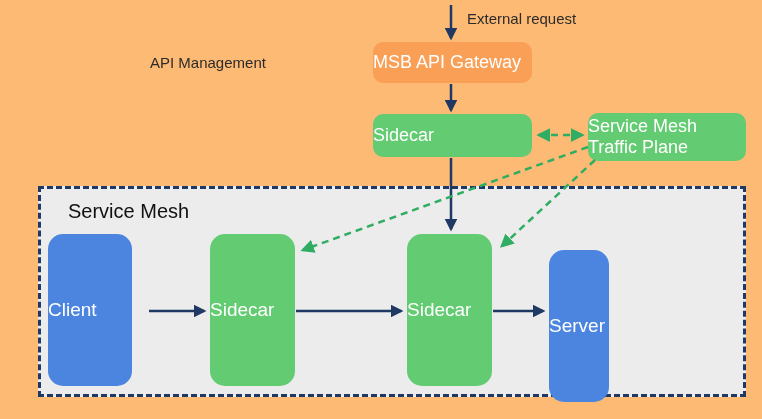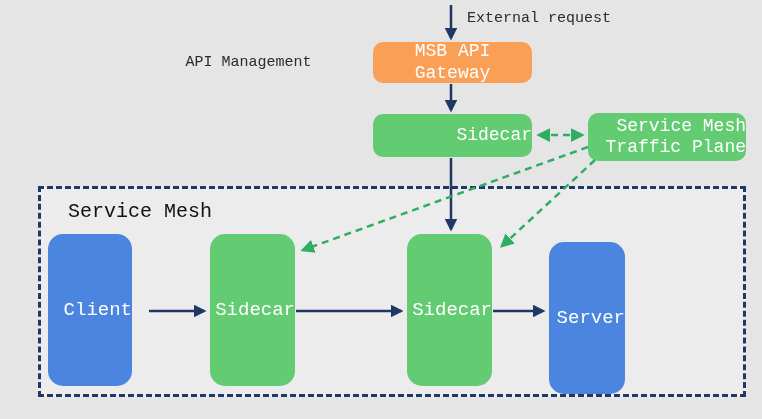--- a/index.html
+++ b/index.html
@@ -1,23 +1,23 @@
 <!DOCTYPE html>
 <html><head>
 <meta charset="utf-8">
 <style>
   html,body{margin:0;padding:0;background:#ffffff;}
   .stage{
-    position:relative;width:762px;height:419px;background:#e5e5e5;overflow:hidden;
-    font-family:Liberation Mono, monospace;color:#262626;
+    position:relative;width:762px;height:419px;background:#fdba74;overflow:hidden;
+    font-family:Liberation Sans, sans-serif;color:#262626;
   }
   .annot{position:absolute;font-size:15px;color:#2b2b2b;white-space:nowrap;}
-  .annot.right{text-align:center;}
+  .annot.right{text-align:left;}
   .node{
-    position:absolute;display:flex;flex-direction:column;align-items:flex-end;justify-content:center;
+    position:absolute;display:flex;flex-direction:column;align-items:flex-start;justify-content:center;
     color:#ffffff;font-size:18px;line-height:1.18;text-align:center;border-radius:10px;
   }
   .node.gateway{background:#F9A056;}
   .node.green{background:#63CB72;}
   .node.blue{background:#4C85E0;}
   .node.tall{border-radius:15px;font-size:19px;}
   .mesh-container{
     position:absolute;left:38px;top:186px;width:708px;height:211px;
     background:#ECECEC;border:3px dashed #203864;box-sizing:border-box;
   }
@@ -58,21 +58,21 @@
   </div>
 
   <div class="node green tall" style="left:210px;top:234px;width:85px;height:152px;">
     <span>Sidecar</span>
   </div>
 
   <div class="node green tall" style="left:407px;top:234px;width:85px;height:152px;">
     <span>Sidecar</span>
   </div>
 
-  <div class="node blue tall" style="left:549px;top:242px;width:76px;height:152px;">
+  <div class="node blue tall" style="left:549px;top:250px;width:60px;height:152px;">
     <span>Server</span>
   </div>
 
   <svg class="overlay" viewBox="0 0 762 419" xmlns="http://www.w3.org/2000/svg">
     <defs>
       <marker id="mNavy" viewBox="0 0 10 10" refX="8" refY="5" markerWidth="5" markerHeight="5" orient="auto-start-reverse">
         <path d="M0,0 L10,5 L0,10 z" fill="#203864"></path>
       </marker>
       <marker id="mGreen" viewBox="0 0 10 10" refX="8" refY="5" markerWidth="5.5" markerHeight="5.5" orient="auto-start-reverse">
         <path d="M0,0 L10,5 L0,10 z" fill="#2FAD63"></path>

